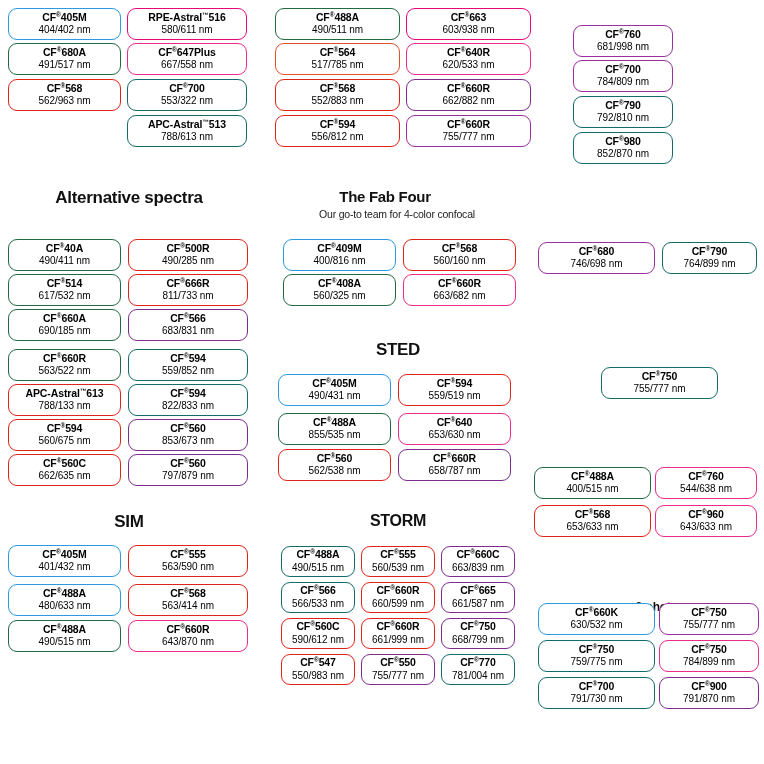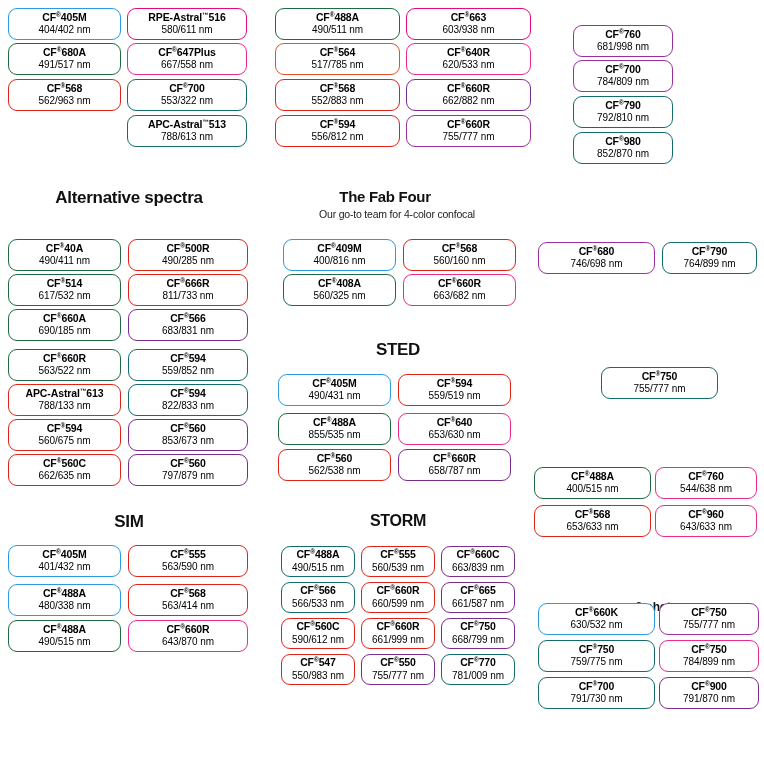--- a/index.html
+++ b/index.html
@@ -274,21 +274,21 @@
     <div class="pill c-plum" style="left: 398px; top: 449px; width: 113px; height: 32px;">
       <div class="nm-name">CF<sup class="reg">®</sup>660R</div>
       <div class="nm-spec">658/787 nm</div>
     </div>
     <div class="pill c-blue" style="left: 8px; top: 545px; width: 113px; height: 32px;">
       <div class="nm-name">CF<sup class="reg">®</sup>405M</div>
       <div class="nm-spec">401/432 nm</div>
     </div>
     <div class="pill c-blue" style="left: 8px; top: 584px; width: 113px; height: 32px;">
       <div class="nm-name">CF<sup class="reg">®</sup>488A</div>
-      <div class="nm-spec">480/338 nm</div>
+      <div class="nm-spec">480/633 nm</div>
     </div>
     <div class="pill c-green" style="left: 8px; top: 620px; width: 113px; height: 32px;">
       <div class="nm-name">CF<sup class="reg">®</sup>488A</div>
       <div class="nm-spec">490/515 nm</div>
     </div>
     <div class="pill c-red" style="left: 128px; top: 545px; width: 120px; height: 32px;">
       <div class="nm-name">CF<sup class="reg">®</sup>555</div>
       <div class="nm-spec">563/590 nm</div>
     </div>
     <div class="pill c-red" style="left: 128px; top: 584px; width: 120px; height: 32px;">
@@ -338,21 +338,21 @@
     <div class="pill c-plum" style="left: 441px; top: 582px; width: 74px; height: 31px;">
       <div class="nm-name">CF<sup class="reg">®</sup>665</div>
       <div class="nm-spec">661/587 nm</div>
     </div>
     <div class="pill c-plum" style="left: 441px; top: 618px; width: 74px; height: 31px;">
       <div class="nm-name">CF<sup class="reg">®</sup>750</div>
       <div class="nm-spec">668/799 nm</div>
     </div>
     <div class="pill c-teal" style="left: 441px; top: 654px; width: 74px; height: 31px;">
       <div class="nm-name">CF<sup class="reg">®</sup>770</div>
-      <div class="nm-spec">781/009 nm</div>
+      <div class="nm-spec">781/004 nm</div>
     </div>
     <div class="pill c-violet" style="left: 538px; top: 242px; width: 117px; height: 32px;">
       <div class="nm-name">CF<sup class="reg">®</sup>680</div>
       <div class="nm-spec">746/698 nm</div>
     </div>
     <div class="pill c-teal" style="left: 662px; top: 242px; width: 95px; height: 32px;">
       <div class="nm-name">CF<sup class="reg">®</sup>790</div>
       <div class="nm-spec">764/899 nm</div>
     </div>
     <div class="pill c-teal" style="left: 601px; top: 367px; width: 117px; height: 32px;">

